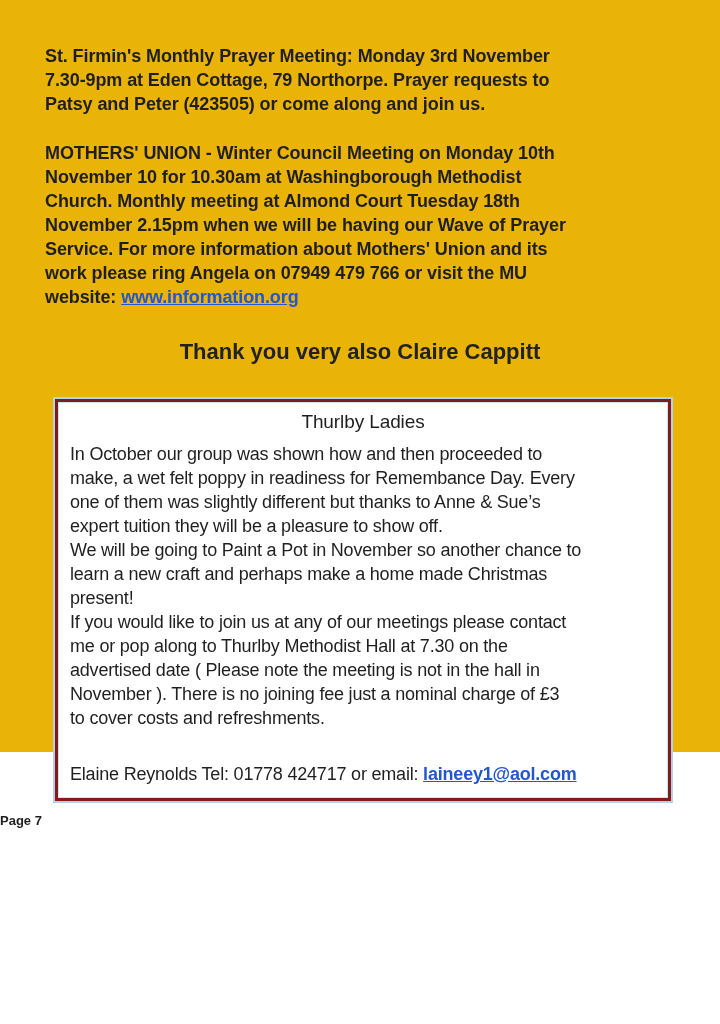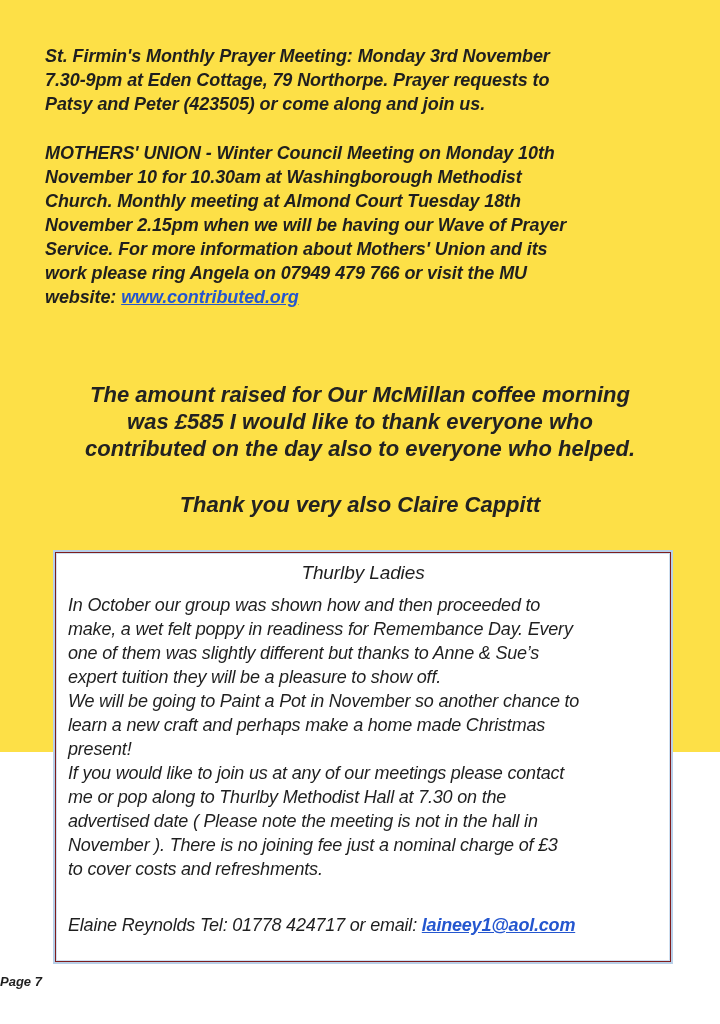--- a/index.html
+++ b/index.html
@@ -11,22 +11,21 @@
     width: 720px;
     height: 1024px;
     font-family: "Liberation Sans", "DejaVu Sans", sans-serif;
     color: #1f1f1f;
     overflow: hidden;
   }
   .page {
     position: relative;
     width: 720px;
     height: 752px;
-    background: #fde047;
-    font-style: italic;
+    background: #eab308;
   }
   .para {
     white-space: pre-line;
     font-size: 18px;
     line-height: 24px;
     font-weight: bold;
     letter-spacing: -0.1px;
   }
   .prayer {
     margin: 0;
@@ -58,24 +57,24 @@
     text-align: center;
     font-size: 22px;
     line-height: 27px;
     font-weight: bold;
     color: #222222;
   }
   .thurlby-box {
     box-sizing: border-box;
     margin: 34px 0 0 55px;
     width: 616px;
-    border: 1px solid #7f1d1d;
+    border: 3px solid #7f1d1d;
     box-shadow: 0 0 0 2px #b8cfe8, inset 0 0 0 1px #cfe0f1;
     background: #ffffff;
-    padding: 8px 12px 24px 12px;
+    padding: 8px 12px 12px 12px;
   }
   .thurlby-title {
     text-align: center;
     font-size: 19px;
     line-height: 24px;
     font-weight: normal;
     letter-spacing: -0.1px;
   }
   .thurlby-body {
     margin-top: 8px;
@@ -109,25 +108,22 @@
   <p class="para prayer">St. Firmin's Monthly Prayer Meeting:  Monday 3rd November
 7.30-9pm at Eden Cottage,  79 Northorpe.  Prayer requests to
 Patsy and Peter (423505) or come along and join us.</p>
 
   <p class="para mothers"><span>MOTHERS' UNION  - Winter Council Meeting on Monday 10th
 November 10 for 10.30am at Washingborough Methodist
 Church.  Monthly meeting at Almond Court Tuesday 18th
 November 2.15pm when we will be having our Wave of Prayer
 Service.  For more information about Mothers' Union and its
 work please ring Angela on 07949 479 766 or visit the MU
-website:  </span><a class="doclink">www.contributed.org</a></p>
+website:  </span><a class="doclink">www.information.org</a></p>
 
-  <p class="coffee">The amount raised for Our McMillan coffee morning
-was £585 I would like to thank everyone who
-contributed on the day also to everyone who helped.</p>
 
   <p class="thanks">Thank you very also Claire Cappitt</p>
 
   <div class="thurlby-box">
     <div class="thurlby-title">Thurlby Ladies</div>
     <div class="thurlby-body">In October our group was shown how and then proceeded to
 make, a wet felt poppy in readiness for Remembance Day. Every
 one of them was slightly different but thanks to Anne &amp; Sue’s
 expert tuition they will be a pleasure to show off.
 We will be going to Paint a Pot in November so another chance to

